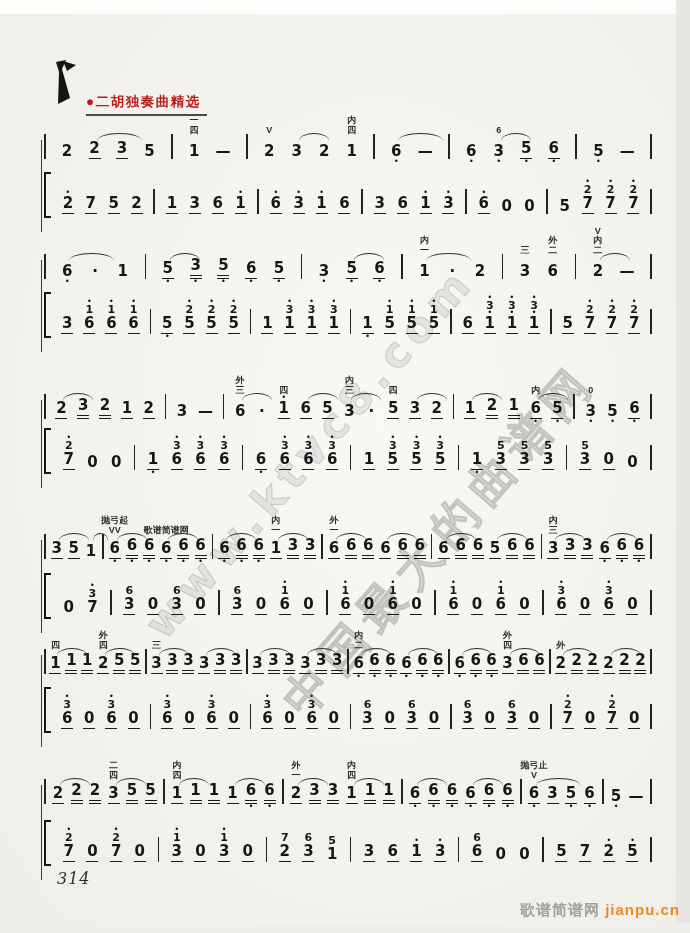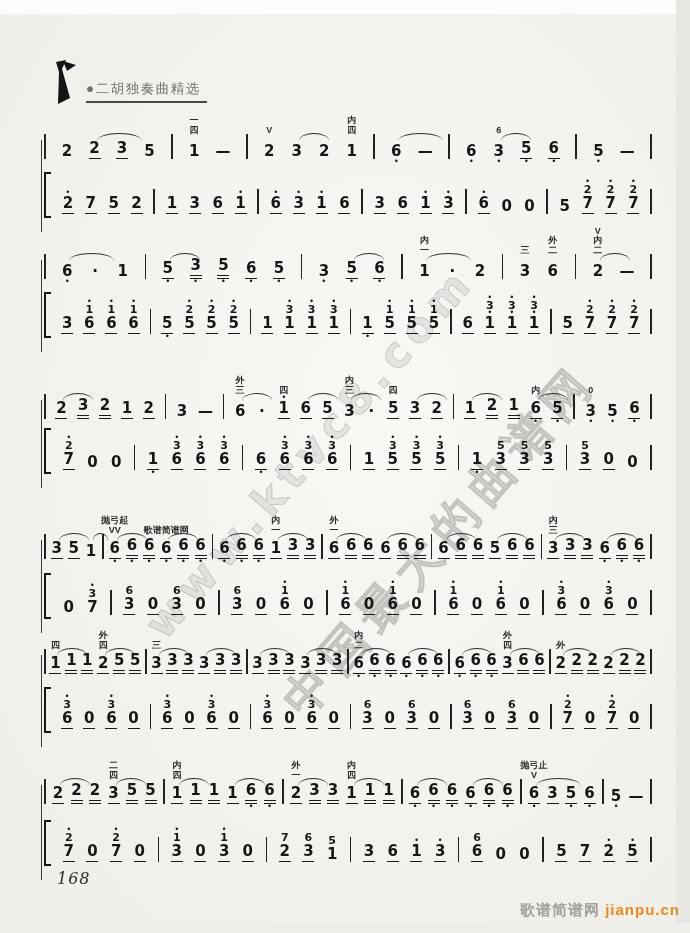--- a/index.html
+++ b/index.html
@@ -7,21 +7,21 @@
        font-family:"Liberation Sans",sans-serif;background:#ffffff;}
   .page{position:absolute;inset:0;background:#f5f4ef;}
   .page:before{content:"";position:absolute;inset:0;
        background:radial-gradient(ellipse at 55% 45%, rgba(255,255,255,0.35), rgba(190,188,180,0.12));}
   .top-strip{position:absolute;left:0;top:0;width:690px;height:14px;background:#fdfdfc;}
   .right-band{position:absolute;right:0;top:0;width:14px;height:933px;background:#e7e6e2;}
   .bottom-band{position:absolute;left:0;bottom:0;width:690px;height:10px;background:#efeeea;}
 
   
   .logo{position:absolute;left:50px;top:60px;}
-  .title{position:absolute;left:86px;top:80px;font-size:13.5px;font-weight:normal;color:#737373;
+  .title{position:absolute;left:86px;top:93px;font-size:13.5px;font-weight:bold;color:#b91c1c;
          letter-spacing:1.5px;padding:0 6px 3px 0;border-bottom:2px solid #4a4a4a;}
 
   
   .wm{position:absolute;white-space:nowrap;font-family:"DejaVu Sans",sans-serif;font-weight:bold;
       color:rgba(130,130,128,0.16);-webkit-text-stroke:1px rgba(110,110,108,0.28);
       transform:translate(-50%,-50%) rotate(-49deg);}
   .wm1{left:310px;top:452px;font-size:42px;letter-spacing:8px;}
   .wm2{left:440px;top:540px;font-size:46px;letter-spacing:10px;}
 
   
@@ -2099,18 +2099,18 @@
       </div>
       <div class="note">
         <div class="ndot">•</div>
         <div class="main">5</div>
         <div class="ul"></div>
         <div class="bslot"></div>
       </div>
       <div class="bar"></div>
     </div>
 
-  <div class="pageno">168</div>
+  <div class="pageno">314</div>
   <div class="site">
     <span class="site-gray">歌谱简谱网</span>
     <span class="site-orange">jianpu.cn</span>
   </div>
 </div>
 
 </body></html>

